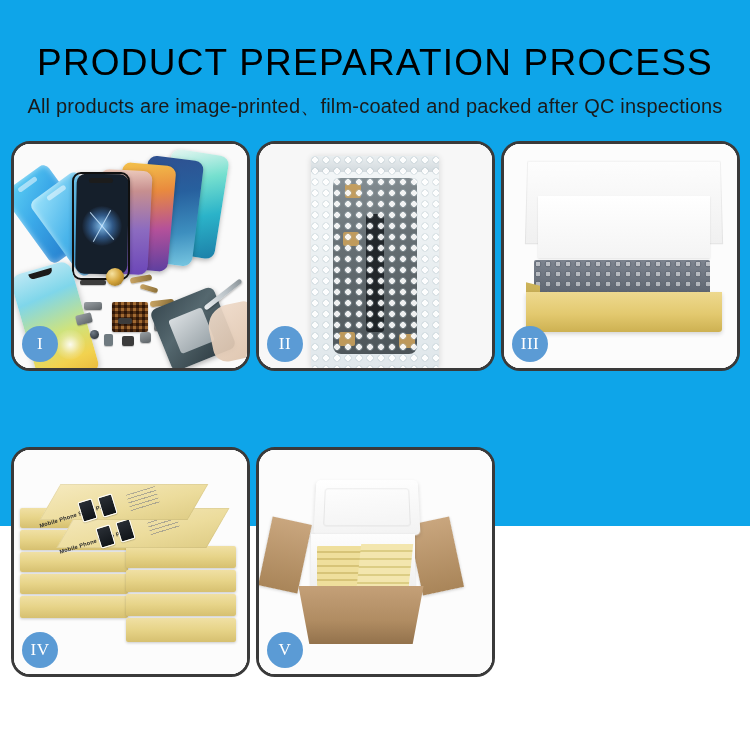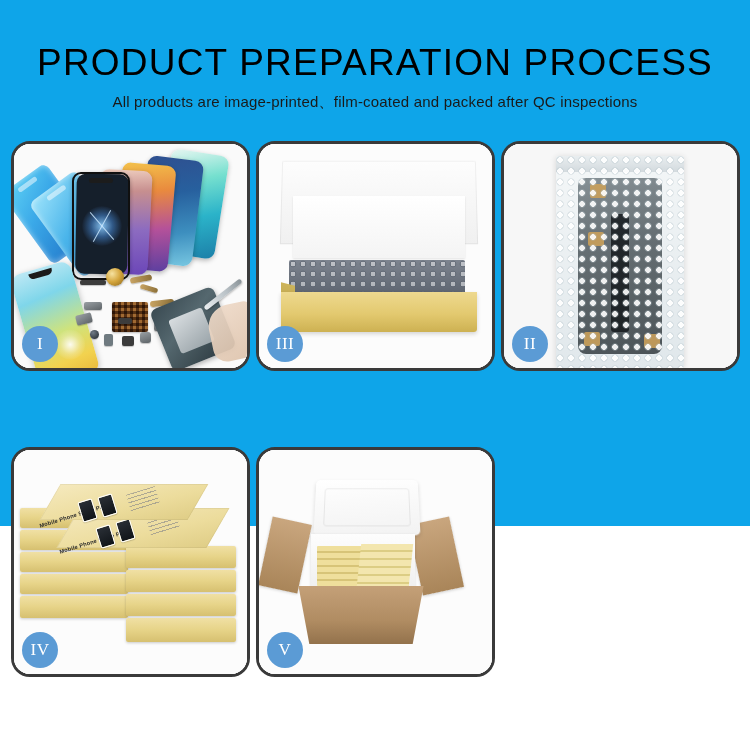--- a/index.html
+++ b/index.html
@@ -36,21 +36,21 @@
     font-weight: 400;
     letter-spacing: 1.2px;
     color: #000000;
     line-height: 1.05;
     white-space: nowrap;
   }
   .subtitle {
     margin: 0;
     padding-top: 10px;
     font-family: "Liberation Sans", sans-serif;
-    font-size: 15px;
+    font-size: 20px;
     font-weight: 400;
     color: #1a1a1a;
     letter-spacing: 0.2px;
     white-space: nowrap;
   }
 
   
   .grid {
     position: absolute;
     left: 11px;
@@ -433,32 +433,20 @@
         <div class="part" style="left:104px;top:174px;width:14px;height:6px;"></div>
         <div class="part grayc" style="left:140px;top:178px;width:10px;height:9px;"></div>
 
         <div class="chassis">
           <span class="batt"></span>
         </div>
         <div class="hand"></div>
         <div class="tweezer"></div>
       </div>
       <div class="badge">I</div>
-    </div>
-
-    <div class="panel">
-      <div class="panel-media">
-        <div class="p3-bg"></div>
-        <div class="box3-lid"></div>
-        <div class="box3-foam"></div>
-        <div class="box3-bubble"></div>
-        <div class="box3-left"></div>
-        <div class="box3-front"></div>
-      </div>
-      <div class="badge">III</div>
     </div>
 
     <div class="panel">
       <div class="panel-media">
         <div class="p2-bg"></div>
         <div class="bubble-bag">
           <span class="seal"></span>
           <span class="inner-screen"></span>
           <span class="inner-flex"></span>
           <span class="inner-conn" style="left:34px;top:28px;"></span>
@@ -466,20 +454,32 @@
           <span class="inner-conn" style="left:28px;top:176px;"></span>
           <span class="inner-conn" style="left:88px;top:178px;"></span>
           <span class="bubble-tex"></span>
         </div>
       </div>
       <div class="badge">II</div>
     </div>
 
     <div class="panel">
       <div class="panel-media">
+        <div class="p3-bg"></div>
+        <div class="box3-lid"></div>
+        <div class="box3-foam"></div>
+        <div class="box3-bubble"></div>
+        <div class="box3-left"></div>
+        <div class="box3-front"></div>
+      </div>
+      <div class="badge">III</div>
+    </div>
+
+    <div class="panel">
+      <div class="panel-media">
         <div class="p4-bg"></div>
 
         <div class="stack-box" style="left:6px;top:58px;width:108px;height:20px;"></div>
         <div class="stack-box" style="left:6px;top:80px;width:108px;height:20px;"></div>
         <div class="stack-box" style="left:6px;top:102px;width:108px;height:20px;"></div>
         <div class="stack-box" style="left:6px;top:124px;width:108px;height:20px;"></div>
         <div class="stack-box" style="left:6px;top:146px;width:108px;height:22px;"></div>
 
         <div class="stack-box" style="left:112px;top:96px;width:110px;height:22px;"></div>
         <div class="stack-box" style="left:112px;top:120px;width:110px;height:22px;"></div>

